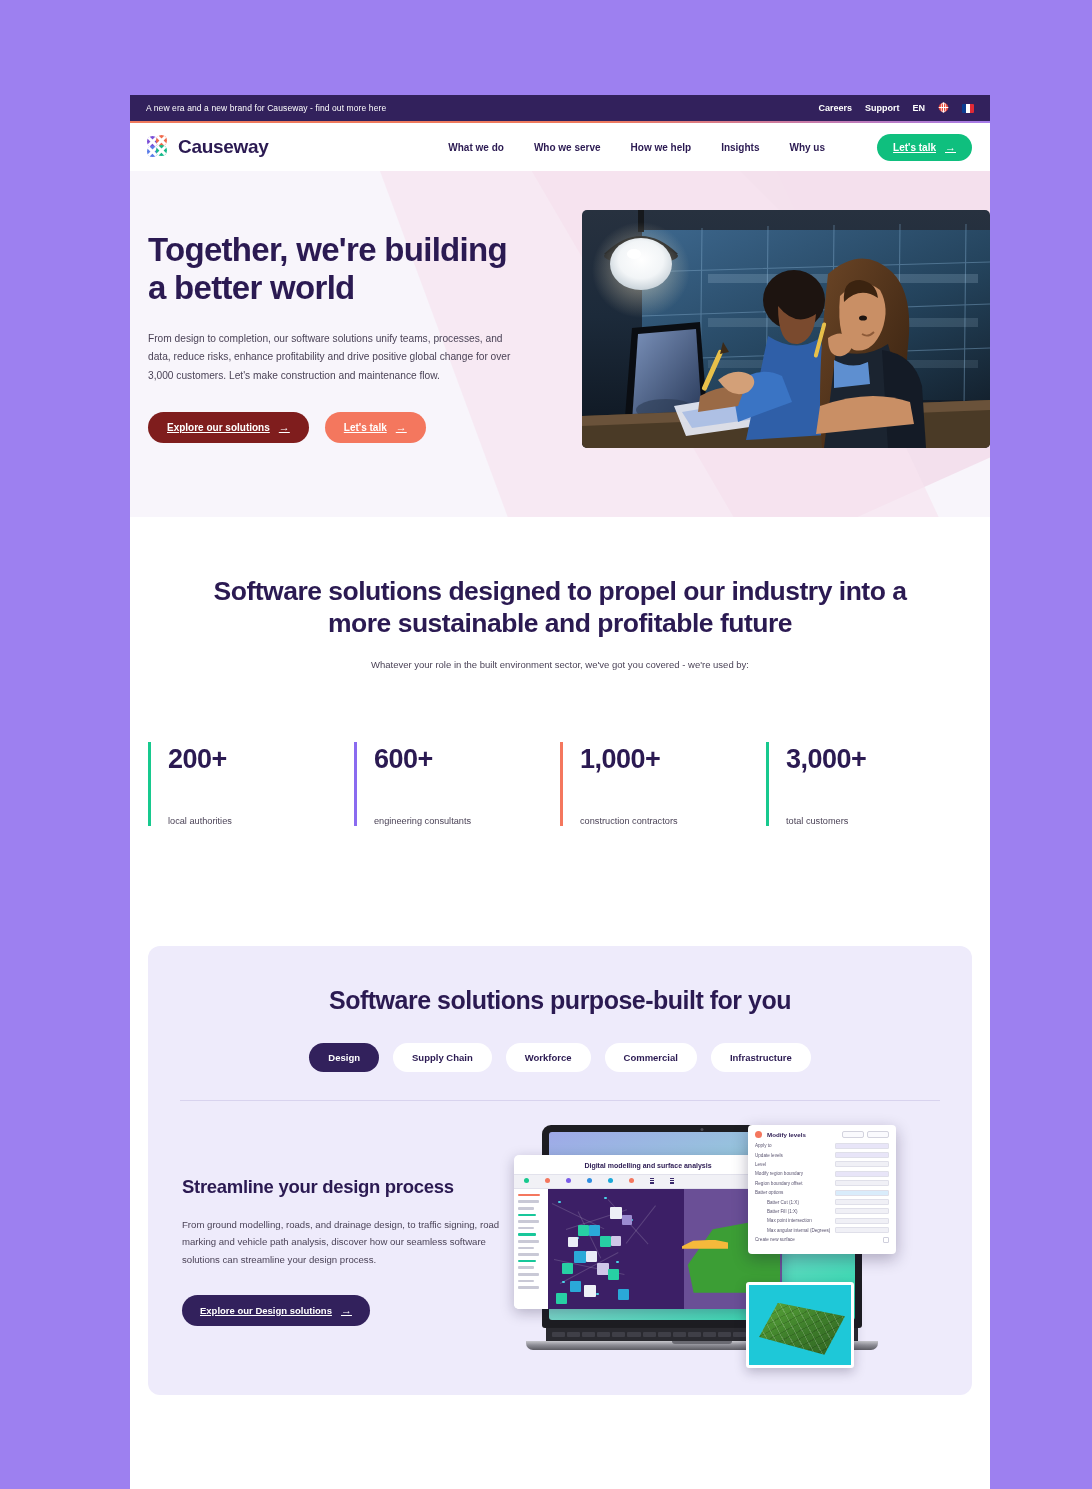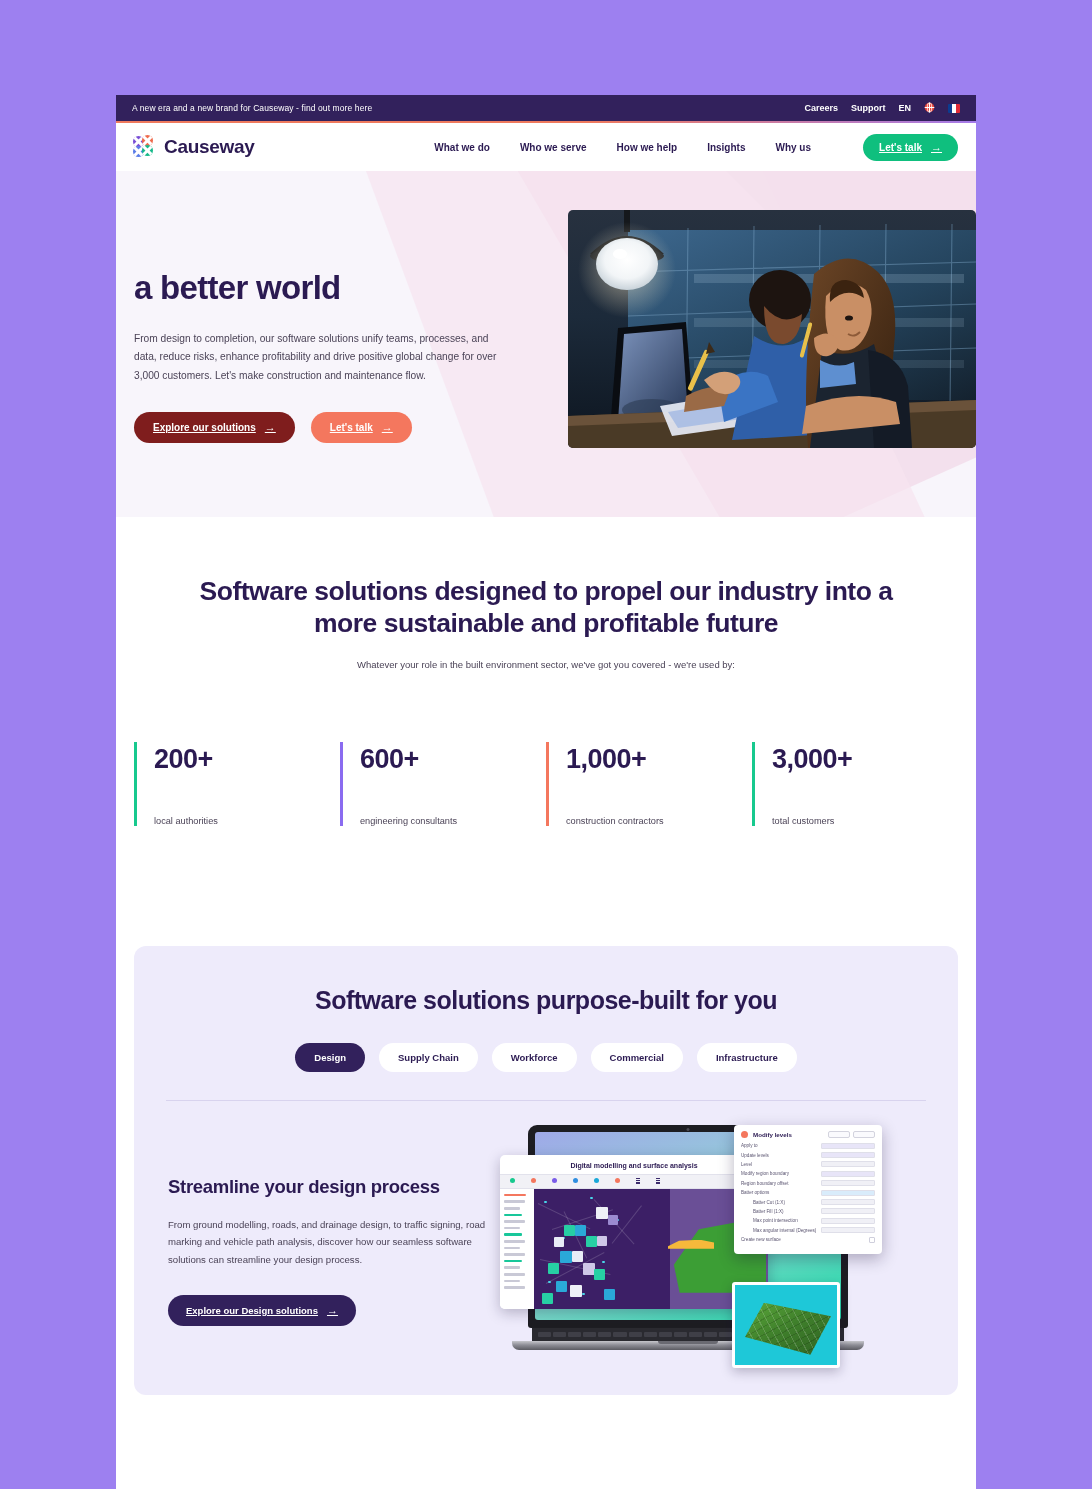--- a/index.html
+++ b/index.html
@@ -9,21 +9,21 @@
     height: 1489px;
     background: #9d80f0;
     font-family: "Liberation Sans", sans-serif;
     overflow: hidden;
     position: relative;
   }
 
   
   #page {
     position: absolute;
-    left: 116px;
+    left: 130px;
     top: 95px;
     width: 860px;
     height: 1394px;
     background: #ffffff;
     overflow: hidden;
   }
 
   
   .announce {
     height: 26px;
@@ -608,21 +608,21 @@
   <div class="hero">
     <div class="hero-bg">
       <div class="shape-a"></div>
       <div class="shape-b"></div>
       <div class="shape-c"></div>
     </div>
 
     <div class="hero-inner">
       <div class="hero-left">
         <h1 class="hero-h1">
-          <br>
+          <span>Together, we're building</span><br>
           <span>a better world</span>
         </h1>
         <p class="hero-p">From design to completion, our software solutions unify teams, processes, and data, reduce risks, enhance profitability and drive positive global change for over 3,000 customers. Let's make construction and maintenance flow.</p>
         <div class="hero-cta">
           <button class="btn btn-primary">
             <span>Explore our solutions</span>
             <span class="arrow">→</span>
           </button>
           <button class="btn btn-coral">
             <span>Let's talk</span>

